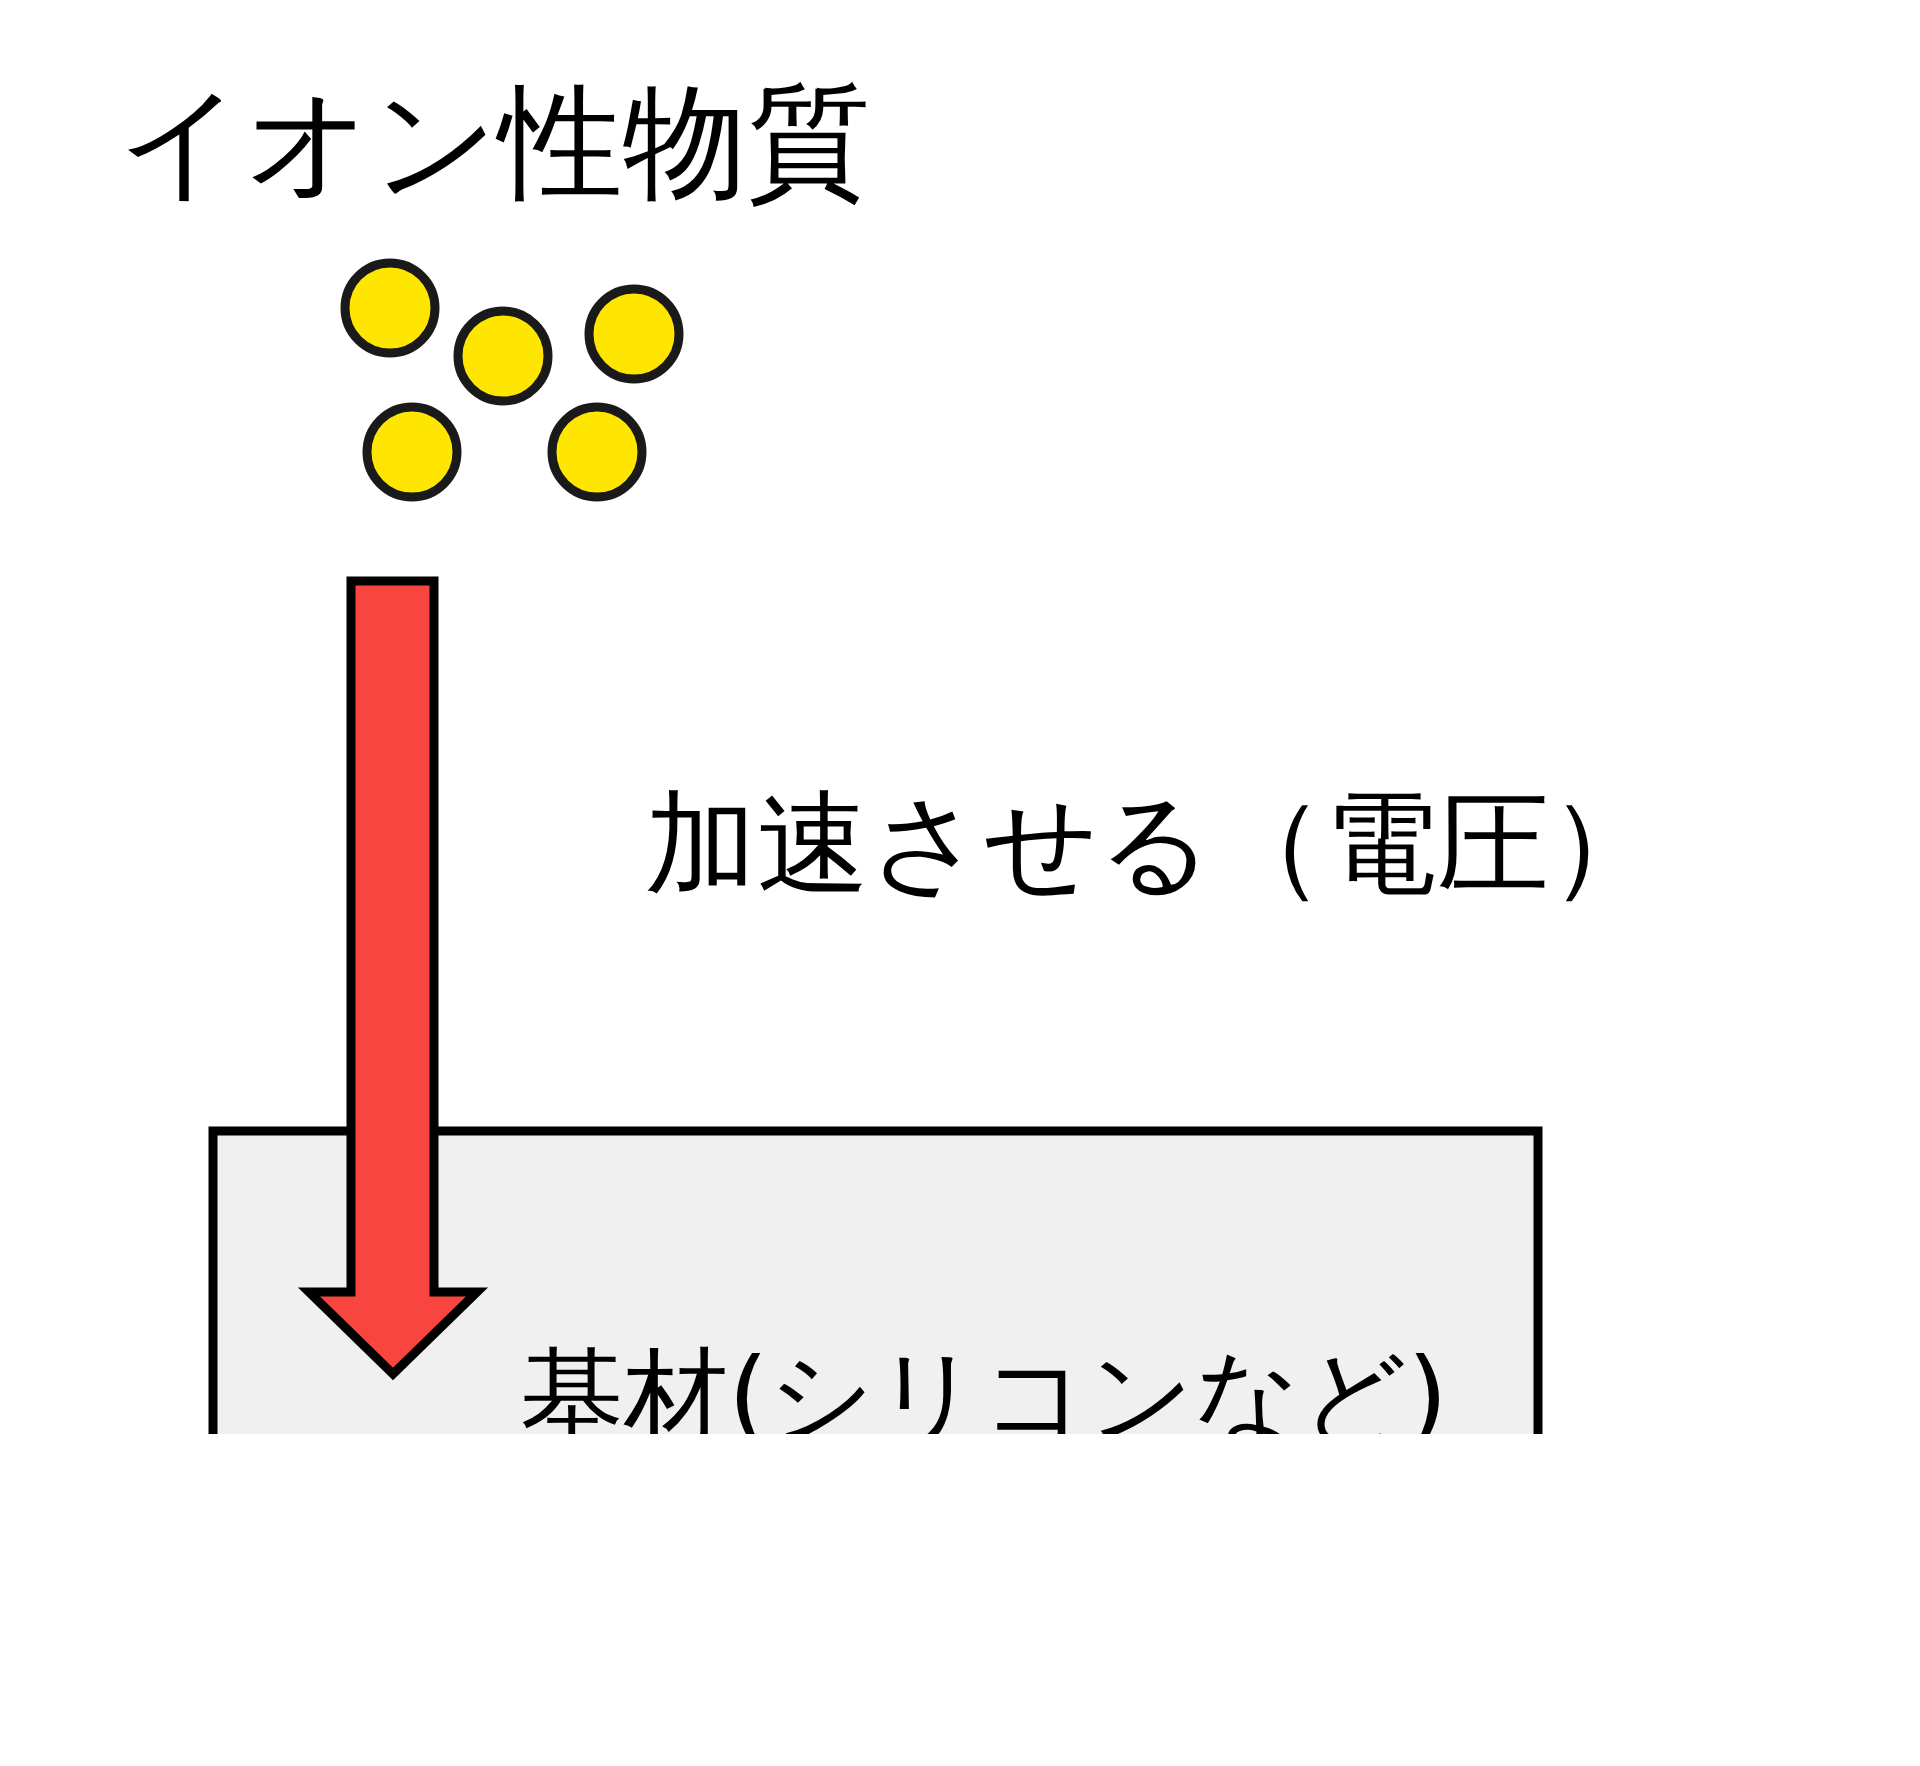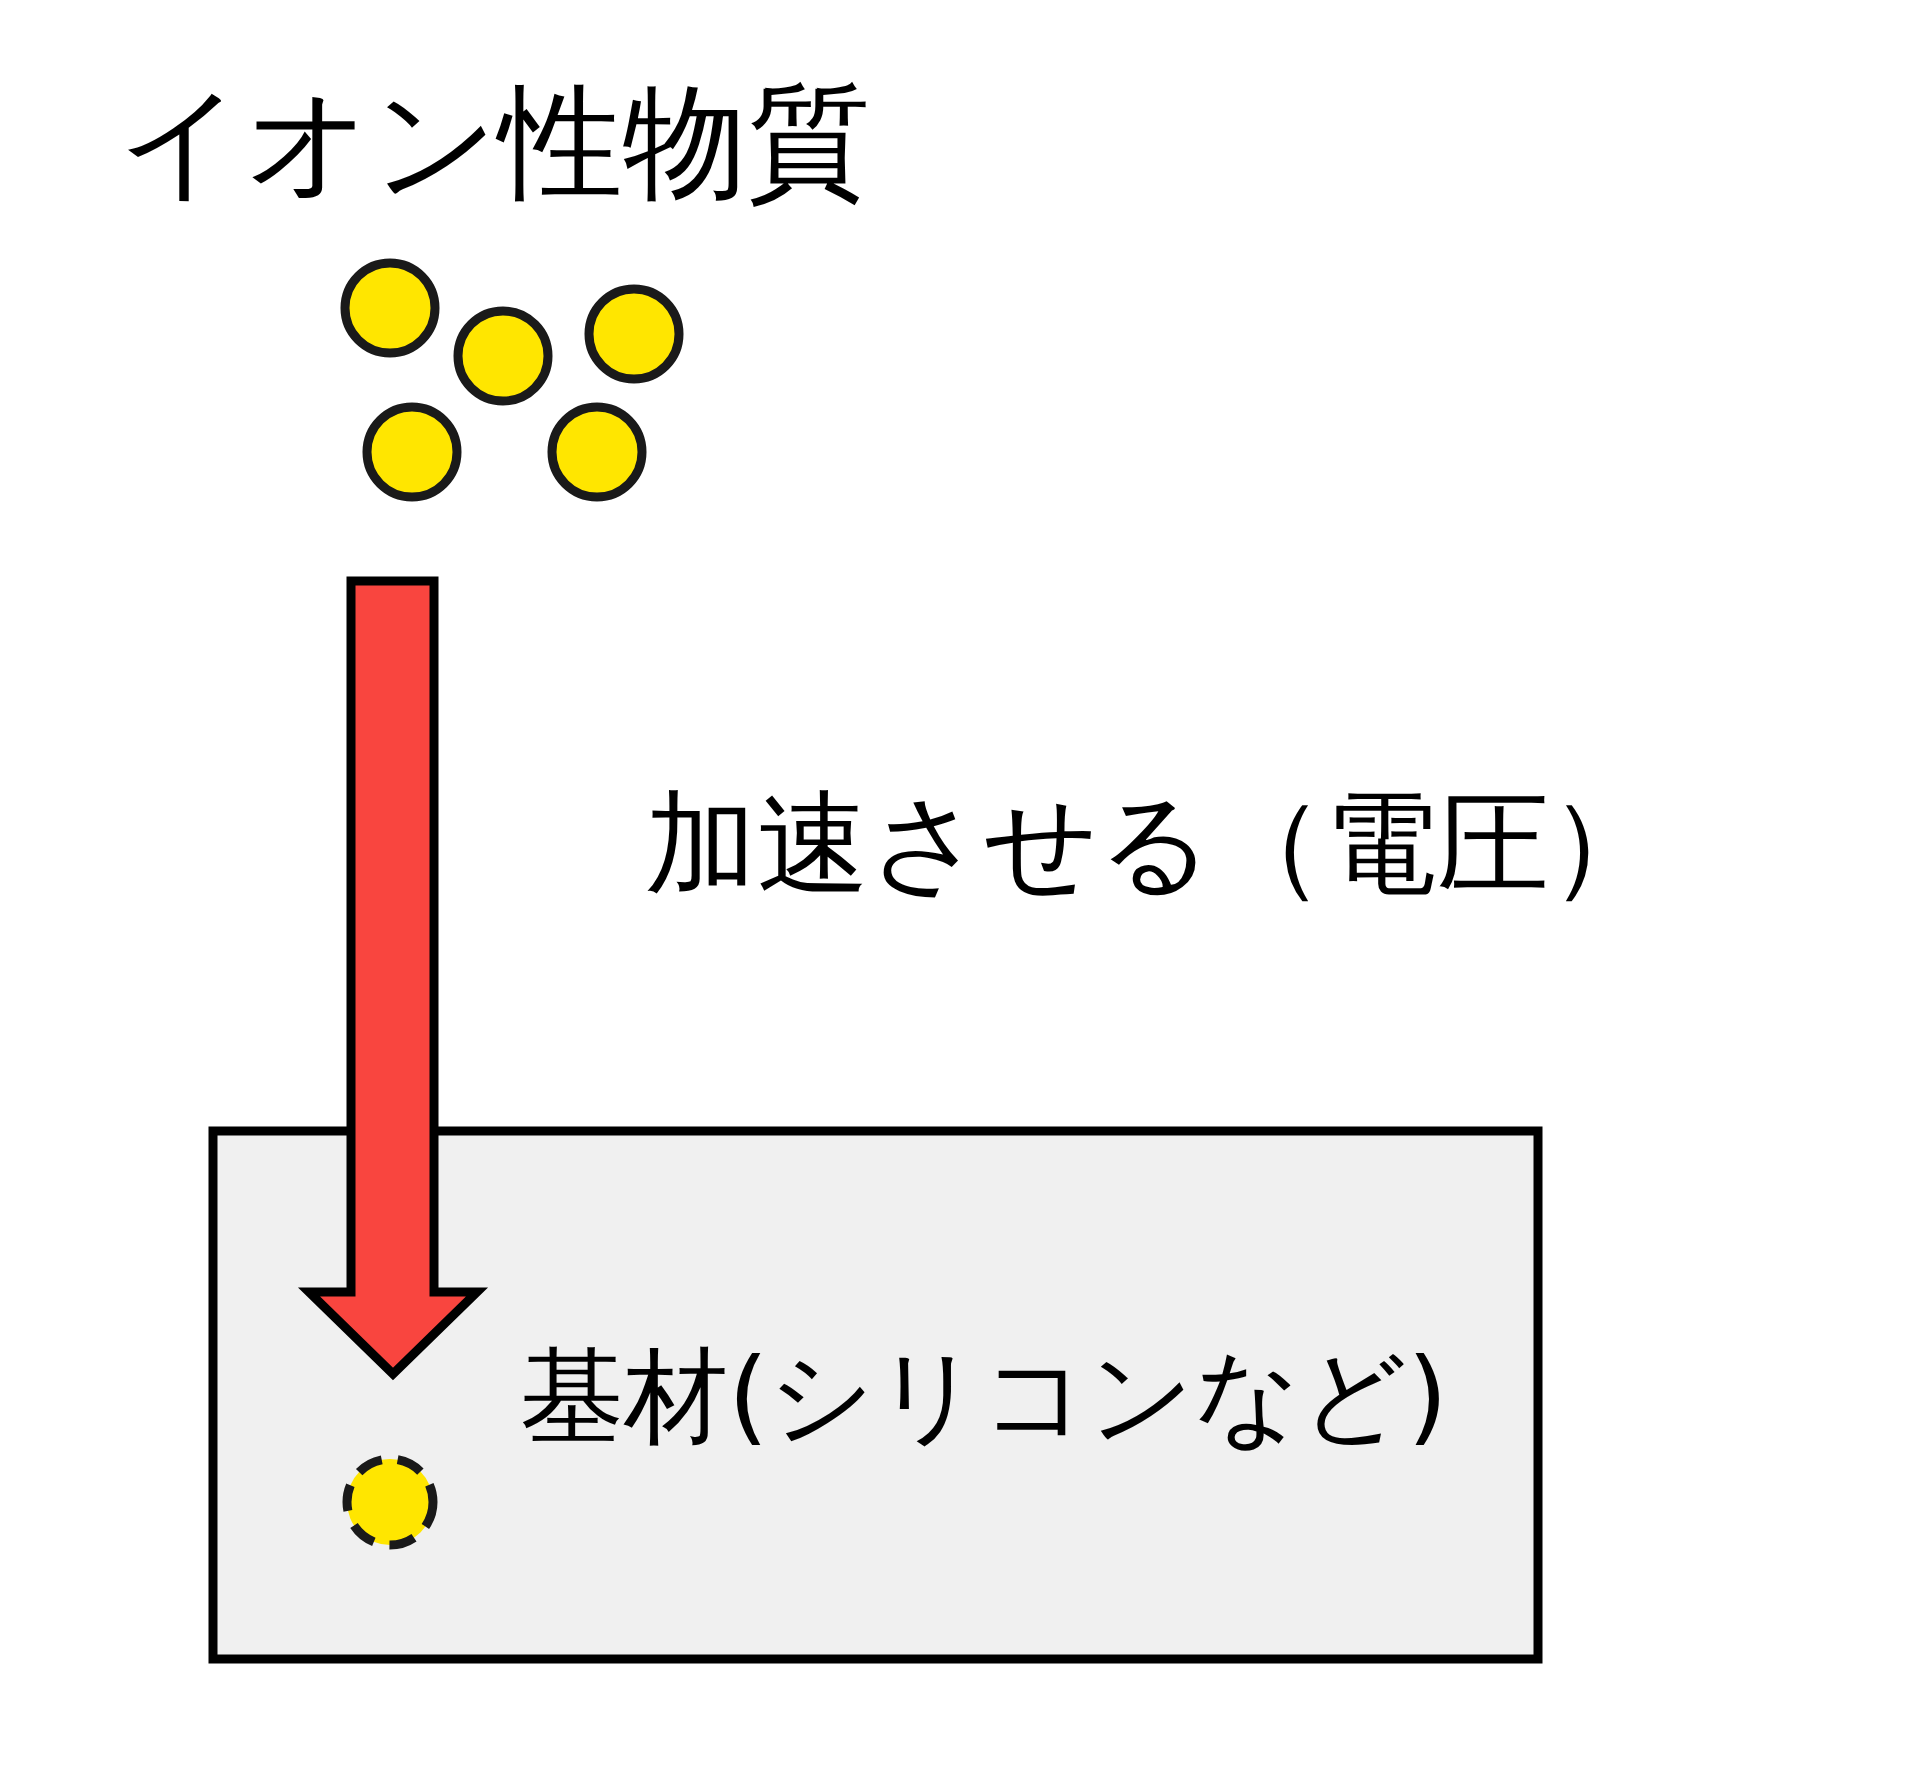--- a/index.html
+++ b/index.html
@@ -6,21 +6,21 @@
     margin: 0;
     padding: 0;
     background: #ffffff;
   }
   body {
     font-family: "Liberation Sans", "DejaVu Sans", sans-serif;
   }
   #stage {
     position: relative;
     width: 1920px;
-    height: 1766px;
+    height: 1434px;
     background: #ffffff;
     overflow: hidden;
   }
   #diagram-svg {
     position: absolute;
     left: 0;
     top: 0;
     width: 1920px;
     height: 1766px;
     display: block;

